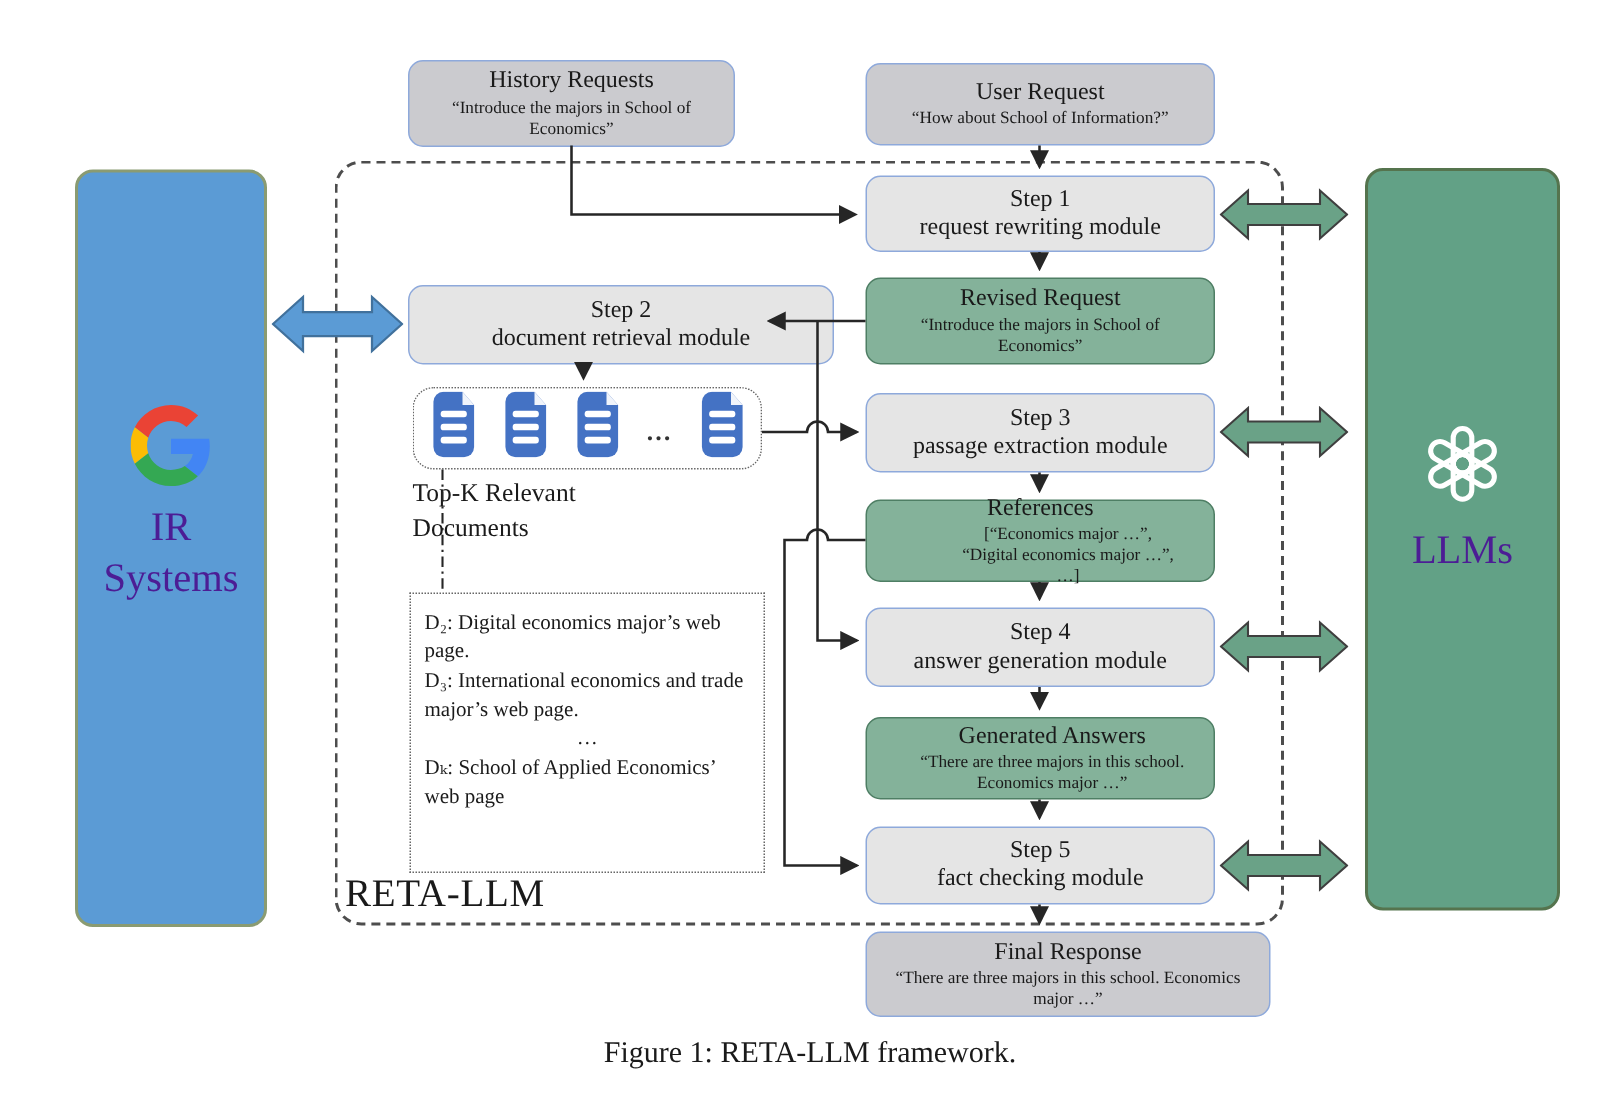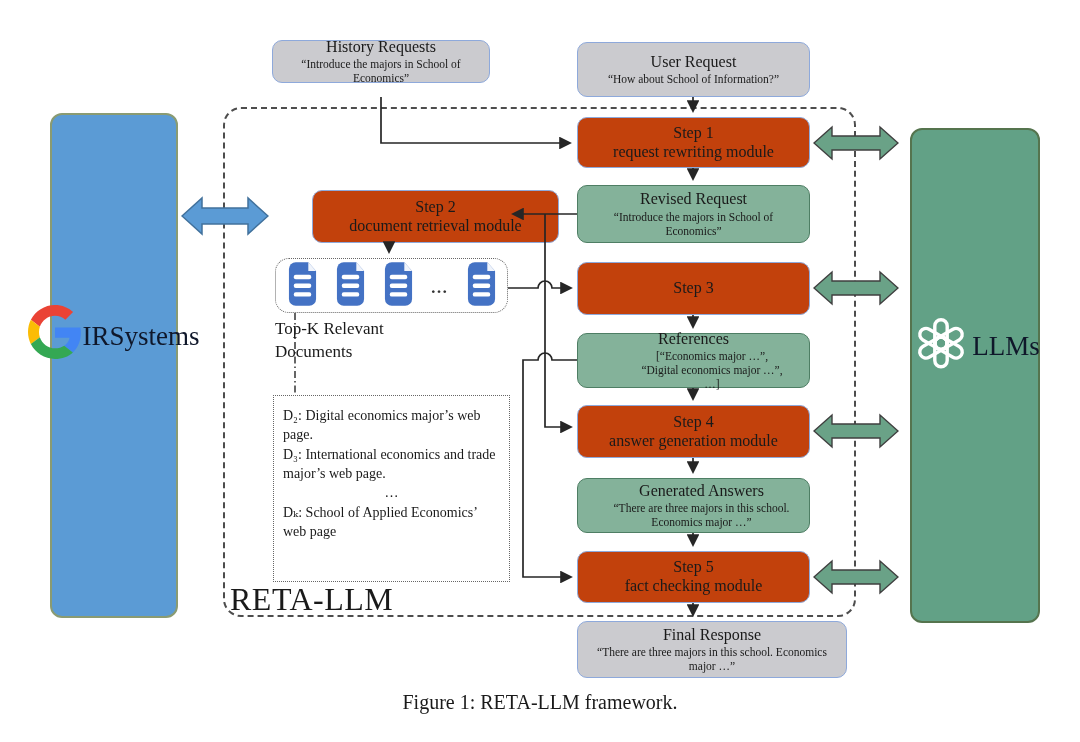--- a/index.html
+++ b/index.html
@@ -9,37 +9,37 @@
   }
   
   .node{
     position:absolute;display:flex;flex-direction:column;align-items:center;justify-content:center;
     border-radius:10px;text-align:center;line-height:1.18;box-sizing:border-box;z-index:3;
   }
   .node .t{font-size:16px;}
   .node .s{font-size:16px;}
   .node .q{font-size:11.5px;line-height:1.22;margin-top:1px;padding:0 14px;}
   .gray  {background:#cbcbcf;border:1.5px solid #8ea9db;}
-  .orange{background:#c2410c;border:1.5px solid #8ea9db;}
+  .orange{background:#e5e5e5;border:1.5px solid #8ea9db;}
   .green {background:#84b29a;border:1.5px solid #4e7e64;}
   
   #frame{
     position:absolute;left:223px;top:107px;width:629px;height:506px;
     border:2px dashed #4d4d4d;border-radius:18px;z-index:1;
   }
   #frame-label{
-    position:absolute;left:230px;top:581px;font-size:32px;z-index:4;letter-spacing:.5px;
+    position:absolute;left:230px;top:581px;font-size:26px;z-index:4;letter-spacing:.5px;
   }
   
   .sysbox{
-    position:absolute;display:flex;flex-direction:row;align-items:center;justify-content:center;
-    border-radius:12px;z-index:2;color:#0f172a;text-align:center;
+    position:absolute;display:flex;flex-direction:column;align-items:center;justify-content:center;
+    border-radius:12px;z-index:2;color:#4c1d95;text-align:center;
   }
   #ir-box{left:50px;top:113px;width:128px;height:505px;background:#5b9bd5;border:2px solid #8a9b72;padding-bottom:58px;box-sizing:border-box;}
-  #llm-box{left:910px;top:112px;width:130px;height:495px;background:#62a186;border:2px solid #55744e;padding-bottom:58px;box-sizing:border-box;margin-top:16px;}
+  #llm-box{left:910px;top:112px;width:130px;height:495px;background:#62a186;border:2px solid #55744e;padding-bottom:58px;box-sizing:border-box;}
   .sysbox .syslabel{font-size:27px;line-height:1.25;}
   
   #docs-box{
     position:absolute;left:275px;top:258px;width:233px;height:55px;box-sizing:border-box;
     border:1.6px dotted #666;border-radius:14px;display:flex;align-items:center;justify-content:center;
     gap:17px;z-index:3;background:#fff;
   }
   .doc-ellipsis{font-size:17px;font-weight:bold;color:#333;letter-spacing:1px;margin-top:4px;}
   #topk-label{
     position:absolute;left:275px;top:318px;width:233px;text-align:left;font-size:17px;line-height:1.35;z-index:3;
@@ -99,46 +99,47 @@
             </g>
           <g transform="rotate(300)">
               <rect x="-10" y="-38" width="20" height="48" rx="10"></rect>
             </g>
         </g>
       </svg>
     </span>
     <div class="syslabel">LLMs</div>
   </div>
 
-  <div class="node gray" style="left:272px;top:40px;width:218px;height:43px;">
+  <div class="node gray" style="left:272px;top:40px;width:218px;height:58px;">
     <div class="t">History Requests</div>
     <div class="q" style="padding:0 20px;">“Introduce the majors in School of Economics”</div>
   </div>
   <div class="node gray" style="left:577px;top:42px;width:233px;height:55px;border-radius:10px;">
     <div class="t">User Request</div>
     <div class="q">“How about School of Information?”</div>
   </div>
 
   <div class="node orange" style="left:577px;top:117px;width:233px;height:51px;">
     <div class="t">Step 1</div>
     <div class="s">request rewriting module</div>
   </div>
 
   <div class="node green" style="left:577px;top:185px;width:233px;height:58px;">
     <div class="t">Revised Request</div>
     <div class="q" style="padding:0 30px;">“Introduce the majors in School of Economics”</div>
   </div>
 
-  <div class="node orange" style="left:272px;top:190px;width:247px;height:53px;margin-left:40px;">
+  <div class="node orange" style="left:272px;top:190px;width:284px;height:53px;">
     <div class="t">Step 2</div>
     <div class="s">document retrieval module</div>
   </div>
 
   <div class="node orange" style="left:577px;top:262px;width:233px;height:53px;">
     <div class="t">Step 3</div>
+    <div class="s">passage extraction module</div>
   </div>
 
   <div class="node green" style="left:577px;top:333px;width:233px;height:55px;">
     <div class="t">References</div>
     <div class="q" style="padding:0 26px;margin-left:37px;">[“Economics major …”, “Digital economics major …”, …]</div>
   </div>
 
   <div class="node orange" style="left:577px;top:405px;width:233px;height:53px;">
     <div class="t">Step 4</div>
     <div class="s">answer generation module</div>

